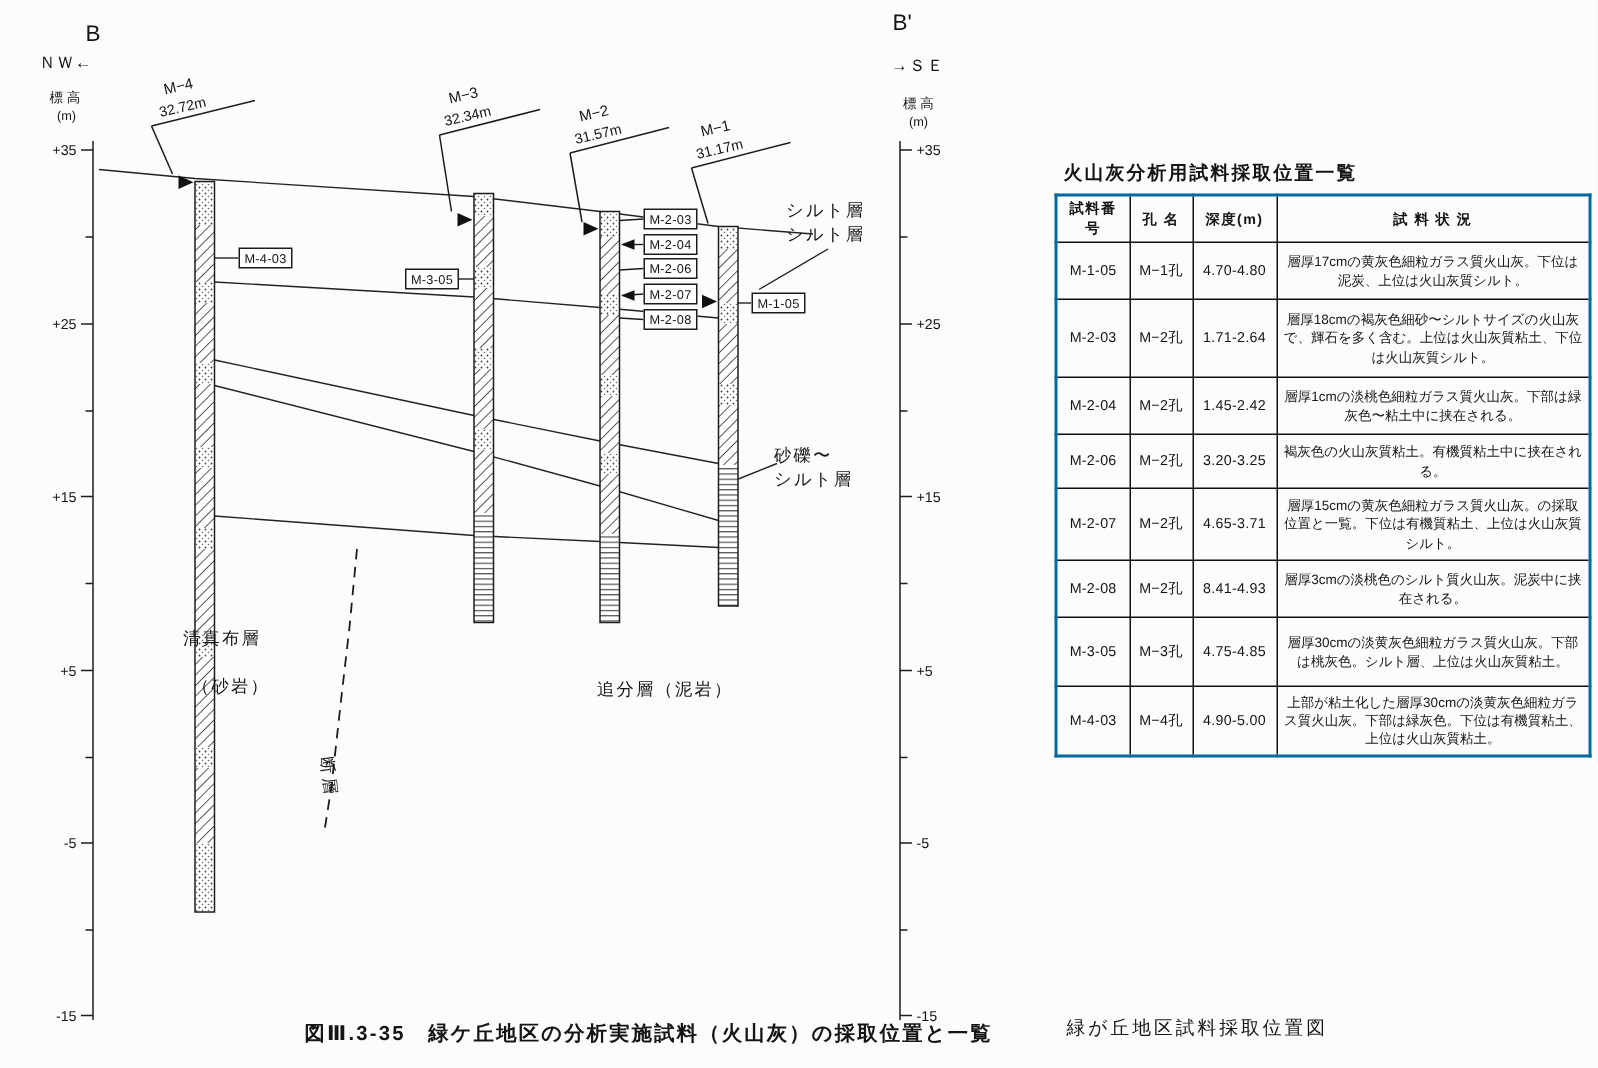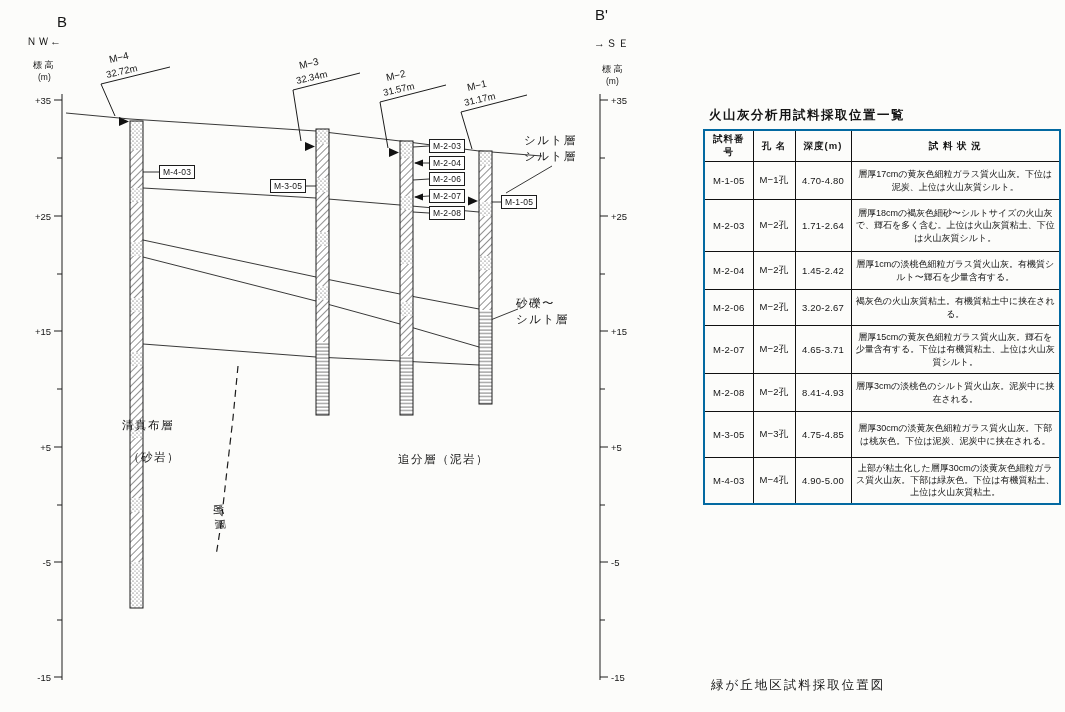--- a/index.html
+++ b/index.html
@@ -268,52 +268,53 @@
         <tr>
           <td class="c">M-2-03</td>
           <td class="c">M−2孔</td>
           <td class="c">1.71-2.64</td>
           <td class="desc">層厚18cmの褐灰色細砂〜シルトサイズの火山灰で、輝石を多く含む。上位は火山灰質粘土、下位は火山灰質シルト。</td>
         </tr>
         <tr>
           <td class="c">M-2-04</td>
           <td class="c">M−2孔</td>
           <td class="c">1.45-2.42</td>
-          <td class="desc">層厚1cmの淡桃色細粒ガラス質火山灰。有機質シルト〜輝石を少量含有する。</td>
+          <td class="desc">層厚1cmの淡桃色細粒ガラス質火山灰。下部は緑灰色〜粘土中に挟在される。</td>
         </tr>
         <tr>
           <td class="c">M-2-06</td>
           <td class="c">M−2孔</td>
-          <td class="c">3.20-2.67</td>
+          <td class="c">3.20-3.25</td>
           <td class="desc">褐灰色の火山灰質粘土。有機質粘土中に挟在される。</td>
         </tr>
         <tr>
           <td class="c">M-2-07</td>
           <td class="c">M−2孔</td>
           <td class="c">4.65-3.71</td>
-          <td class="desc">層厚15cmの黄灰色細粒ガラス質火山灰。輝石を少量含有する。下位は有機質粘土、上位は火山灰質シルト。</td>
+          <td class="desc">層厚15cmの黄灰色細粒ガラス質火山灰。の採取位置と一覧。下位は有機質粘土、上位は火山灰質シルト。</td>
         </tr>
         <tr>
           <td class="c">M-2-08</td>
           <td class="c">M−2孔</td>
           <td class="c">8.41-4.93</td>
           <td class="desc">層厚3cmの淡桃色のシルト質火山灰。泥炭中に挟在される。</td>
         </tr>
         <tr>
           <td class="c">M-3-05</td>
           <td class="c">M−3孔</td>
           <td class="c">4.75-4.85</td>
-          <td class="desc">層厚30cmの淡黄灰色細粒ガラス質火山灰。下部は桃灰色。下位は泥炭、泥炭中に挟在される。</td>
+          <td class="desc">層厚30cmの淡黄灰色細粒ガラス質火山灰。下部は桃灰色。シルト層、上位は火山灰質粘土。</td>
         </tr>
         <tr>
           <td class="c">M-4-03</td>
           <td class="c">M−4孔</td>
           <td class="c">4.90-5.00</td>
           <td class="desc">上部が粘土化した層厚30cmの淡黄灰色細粒ガラス質火山灰。下部は緑灰色。下位は有機質粘土、上位は火山灰質粘土。</td>
         </tr>
       </tbody>
     </table>
   </div>
 
   
+  <div id="cap-left">図Ⅲ.3-35　緑ケ丘地区の分析実施試料（火山灰）の採取位置と一覧</div>
   <div id="cap-right">緑が丘地区試料採取位置図</div>
 
 </div>
 
 </body></html>

